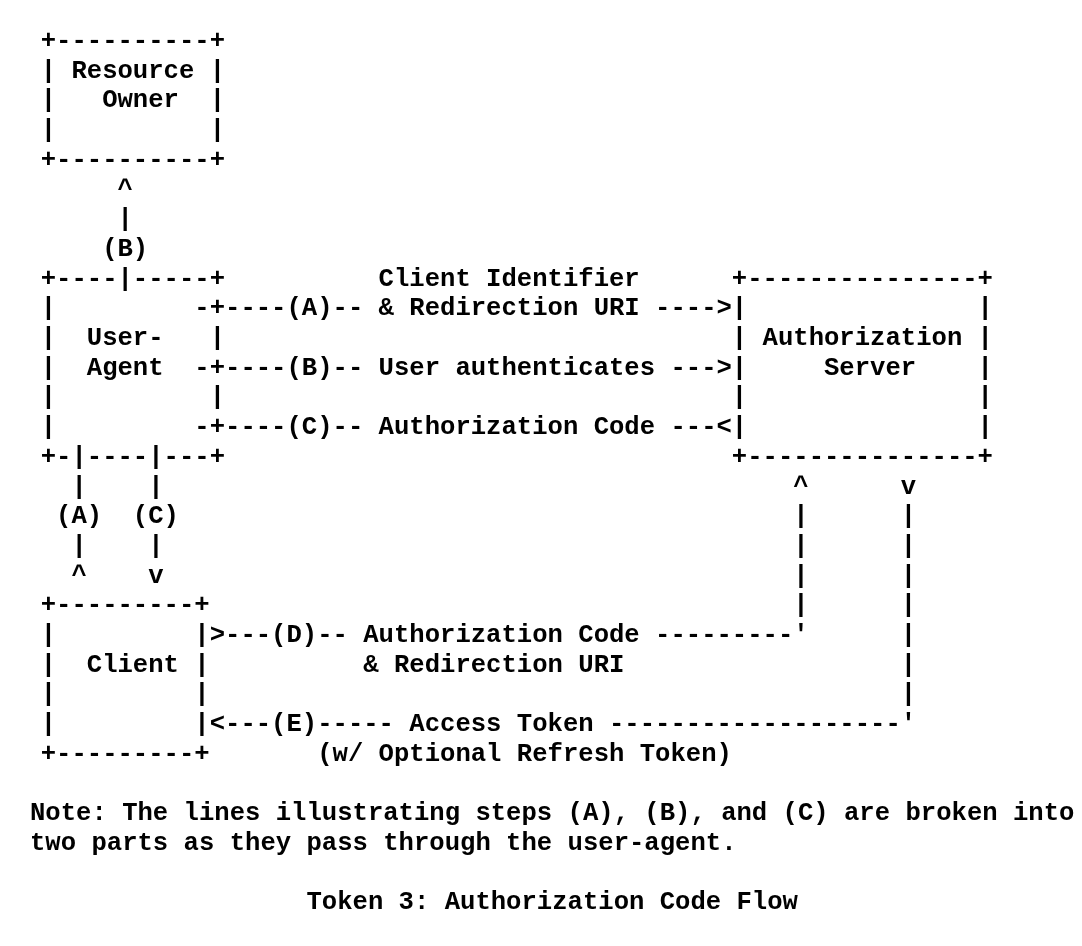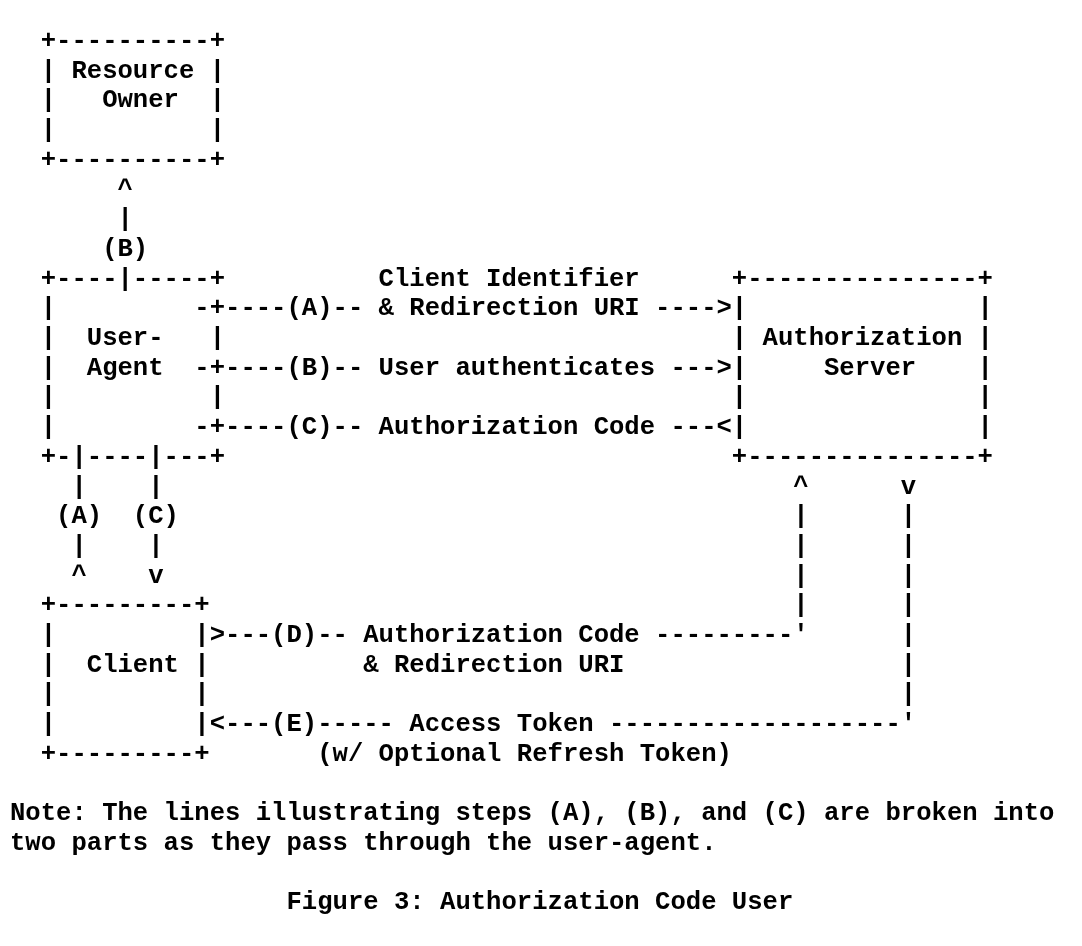--- a/index.html
+++ b/index.html
@@ -19,20 +19,21 @@
     font-family: "Liberation Mono", "DejaVu Sans Mono", monospace;
     font-weight: 700;
     font-size: 25.6px;
     line-height: 29.7px;
     color: #000000;
     white-space: pre;
     margin: 0;
   }
   .gap-above {
     margin-top: 29.7px;
+    margin-left: 20px;
   }
 </style>
 </head>
 <body>
 
 <main id="document">
   <pre class="mono">  +----------+
   | Resource |
   |   Owner  |
   |          |
@@ -54,14 +55,14 @@
   +---------+                                      |      |
   |         |&gt;---(D)-- Authorization Code ---------'      |
   |  Client |          &amp; Redirection URI                  |
   |         |                                             |
   |         |&lt;---(E)----- Access Token -------------------'
   +---------+       (w/ Optional Refresh Token)</pre>
 
   <pre class="mono gap-above">Note: The lines illustrating steps (A), (B), and (C) are broken into
 two parts as they pass through the user-agent.</pre>
 
-  <pre class="mono gap-above">                  Figure 3: Authorization Code User</pre>
+  <pre class="mono gap-above">                  Token 3: Authorization Code Flow</pre>
 </main>
 
 </body></html>

